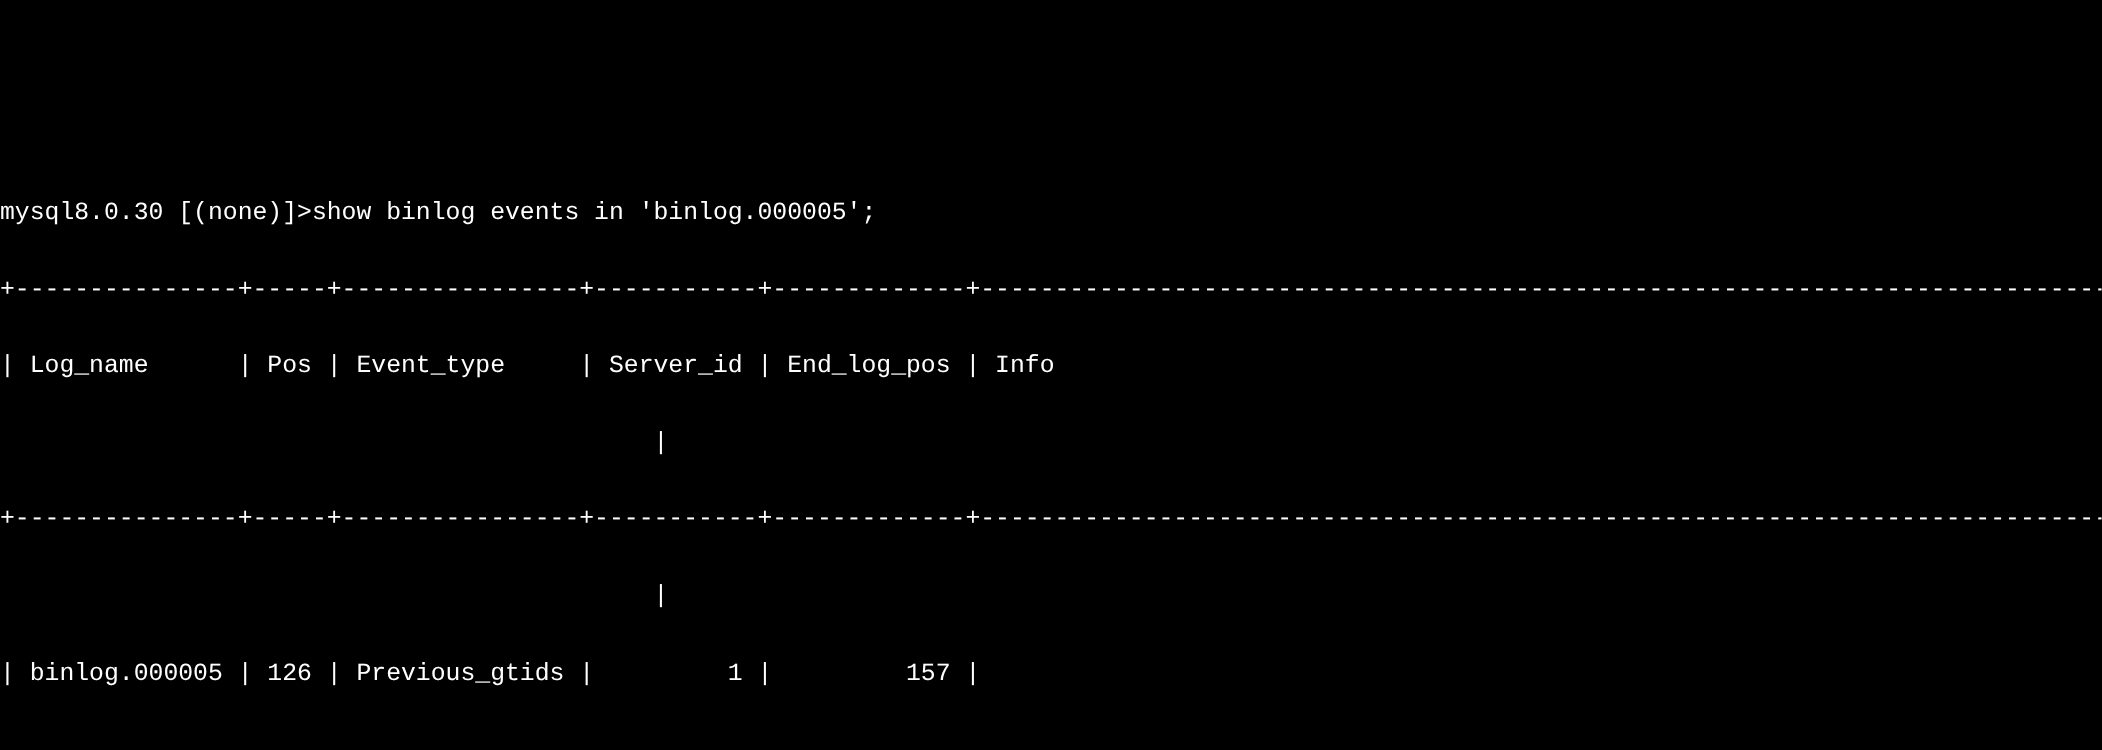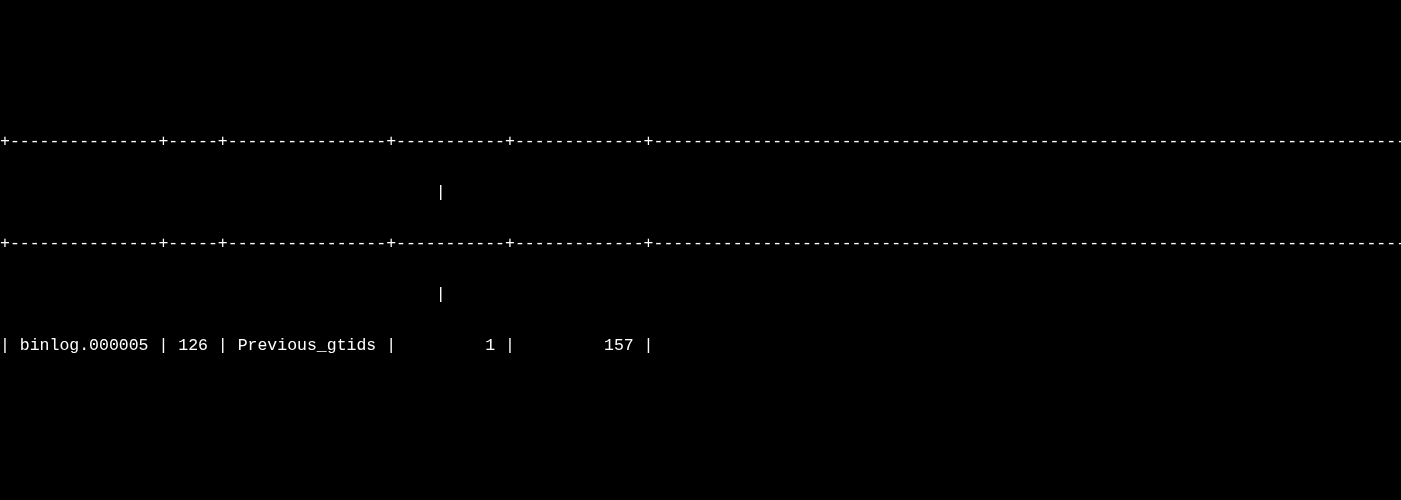--- a/index.html
+++ b/index.html
@@ -22,21 +22,23 @@
       height: 500px;
       position: relative;
     }
   </style>
 </head>
 <body>
 
 
 
 <div class="terminal">
+<div>mysql8.0.30 [(none)]&gt;show binlog events in 'binlog.000005';</div>
 <div>+---------------+-----+----------------+-----------+-------------+---------------------------------------------------------------------------------------------------------------------------------+</div>
+<div>| Log_name      | Pos | Event_type     | Server_id | End_log_pos | Info                                                                                                                            </div>
 <div>                                            |</div>
 <div>+---------------+-----+----------------+-----------+-------------+---------------------------------------------------------------------------------------------------------------------------------+</div>
 <div>                                            |</div>
 <div>| binlog.000005 | 126 | Previous_gtids |         1 |         157 |                                                                                                                                 </div>
 
 
 
 
 
 

